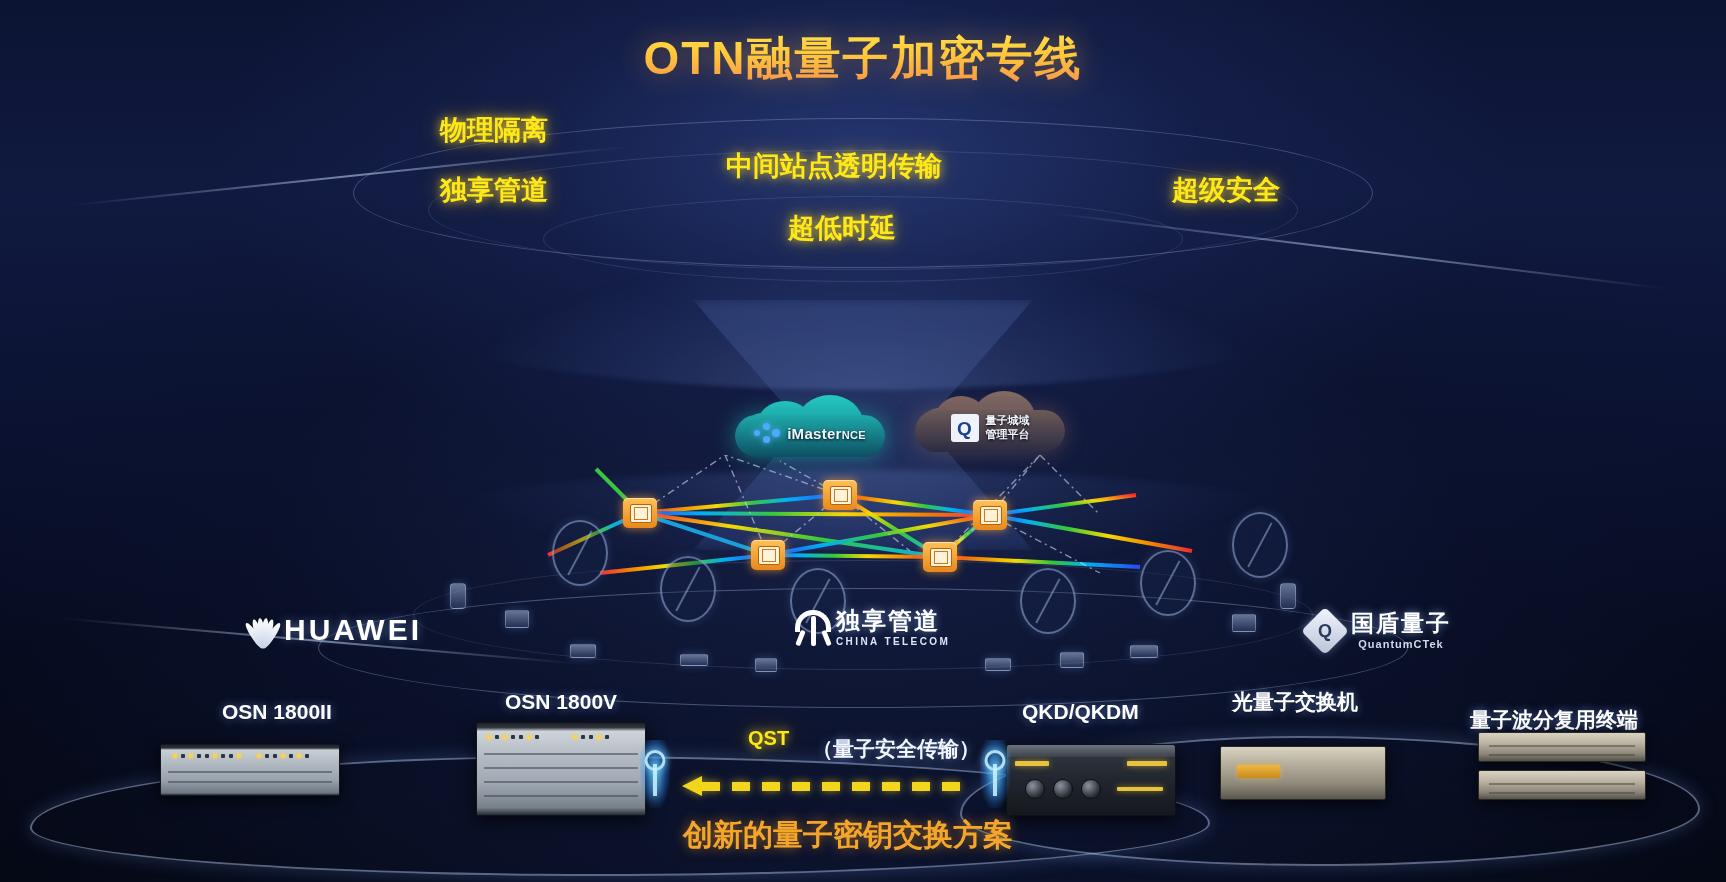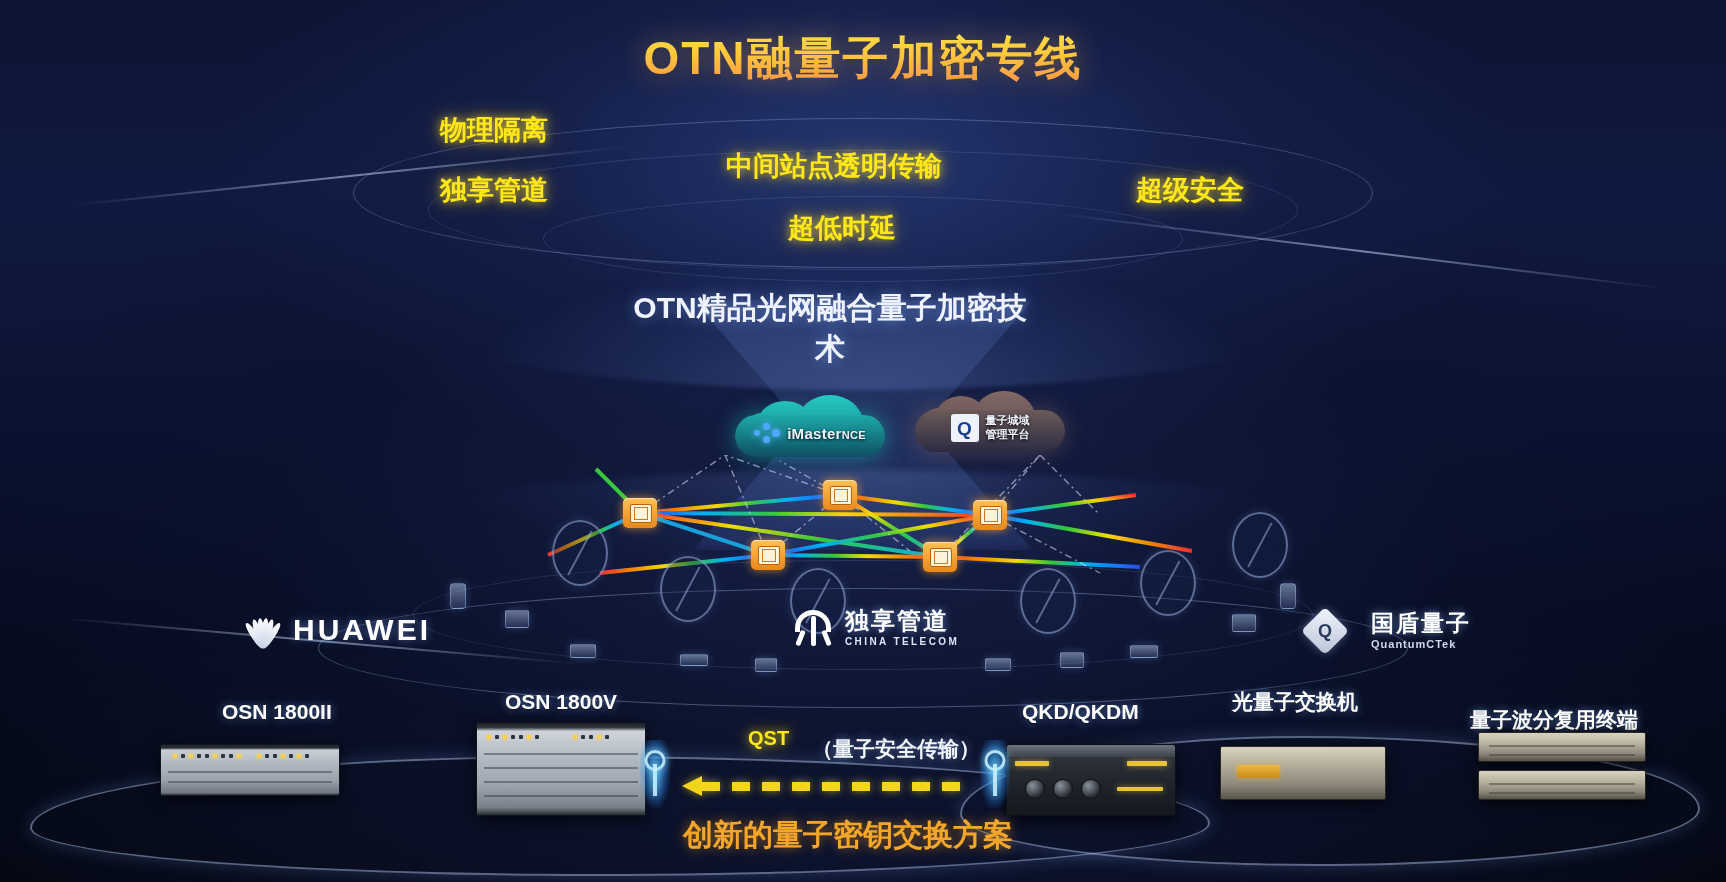--- a/index.html
+++ b/index.html
@@ -222,21 +222,21 @@
   }
 
   
   .mini{ position:absolute; border-radius:2px;
     background:linear-gradient(180deg,rgba(175,195,230,.55),rgba(70,90,140,.4));
     box-shadow:0 0 8px rgba(120,160,240,.3);
     border:1px solid rgba(190,210,245,.35);
   }
 
   
-  .logo-wrap{ position:absolute; display:flex; align-items:center; gap:9px; }
+  .logo-wrap{ position:absolute; display:flex; align-items:center; gap:0; }
   .logo-text{ color:#fff; font-weight:bold; letter-spacing:3px; text-shadow:0 0 10px rgba(140,180,255,.5); }
   .hw-petals{ position:relative; width:42px; height:36px; }
   .hw-petals i{ position:absolute; bottom:0; left:50%; width:7px; height:30px;
     background:linear-gradient(180deg,#ffffff,#c6d2e8); border-radius:50% 50% 40% 40%;
     transform-origin:50% 100%; }
   .ct-logo{ position:relative; width:44px; height:40px; }
   .ct-logo .c1{ position:absolute; left:3px; top:2px; width:36px; height:22px;
     border:5px solid #fff; border-bottom:none; border-radius:20px 20px 0 0; }
   .ct-logo .c2{ position:absolute; left:19px; top:8px; width:5px; height:30px; background:#fff; border-radius:2px;}
   .ct-logo .c3{ position:absolute; left:6px; top:22px; width:5px; height:16px; background:#fff; border-radius:2px; transform:rotate(22deg);}
@@ -272,25 +272,22 @@
   <div class="base-blob" style="left:960px;top:736px;width:740px;height:130px;"></div>
 
   <div class="title">OTN融量子加密专线</div>
 
   <div class="yellowtxt" style="left:440px;top:112px;">物理隔离</div>
   <div class="yellowtxt" style="left:440px;top:172px;">独享管道</div>
 
   <div class="yellowtxt" style="left:726px;top:148px;">中间站点透明传输</div>
   <div class="yellowtxt" style="left:788px;top:210px;">超低时延</div>
 
-  <div class="yellowtxt" style="left:1136px;top:172px;">超级安全</div>
-
-  <div class="subtitle" style="left:620px;width:420px;top:288px;">
-    <span>OTN精品光网融合量子加密技术</span>
-  </div>
+  <div class="yellowtxt" style="left:1172px;top:172px;">超级安全</div>
+
 
   <div class="cloud teal" style="left:735px;top:395px;">
     <div class="b3"></div>
     <div class="b1"></div>
     <div class="b2"></div>
     <div class="body"></div>
     <div class="cloud-inner">
       <div class="imaster-dots">
         <i style="left:0;top:9px;width:6px;height:6px;"></i>
         <i style="left:9px;top:2px;width:7px;height:7px;"></i>
@@ -431,21 +428,21 @@
     <div>
       <div class="ct-cn">独享管道</div>
       <div class="ct-en">CHINA TELECOM</div>
     </div>
   </div>
 
   <div class="logo-wrap" style="left:1308px;top:612px;">
     <div class="qct-diamond">
         <span>Q</span>
       </div>
-    <div style="margin-left:20px;">
+    <div style="margin-left:9px;text-align:center;">
       <div class="qct-cn">国盾量子</div>
       <div class="qct-en">QuantumCTek</div>
     </div>
   </div>
 
   <div class="devlabel" style="left:174px;top:700px;margin-left:48px;">OSN 1800II</div>
   <div class="devlabel" style="left:505px;top:690px;">OSN 1800V</div>
   <div class="devlabel" style="left:1022px;top:700px;">QKD/QKDM</div>
   <div class="devlabel" style="left:1232px;top:688px;">光量子交换机</div>
   <div class="devlabel" style="left:1470px;top:706px;">量子波分复用终端</div>

